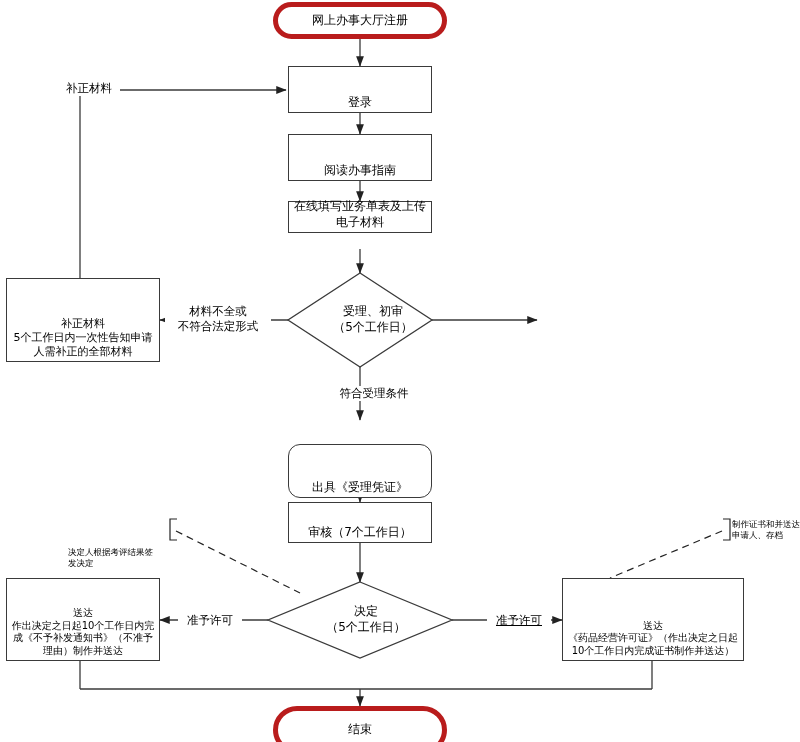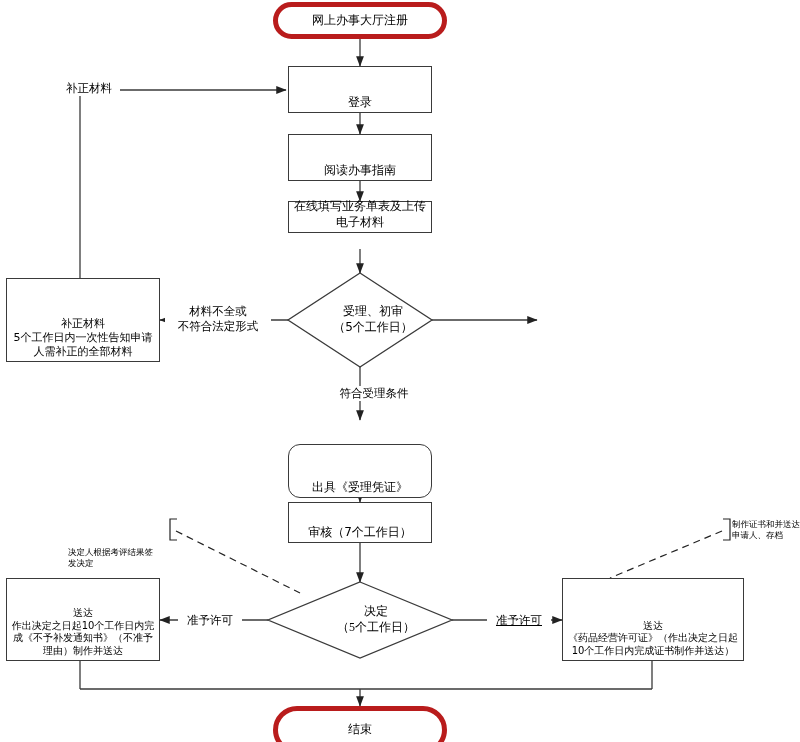--- a/index.html
+++ b/index.html
@@ -174,21 +174,21 @@
 
 
   <div class="node box" style="left:288px; top:444px; width:144px; height:54px;border-radius:12px;">
     <span class="inner">出具《受理凭证》</span>
   </div>
 
   <div class="node box" style="left:288px; top:502px; width:144px; height:41px;">
     <span class="inner">审核（7个工作日）</span>
   </div>
 
-  <div class="diamond-wrap" style="left:284px; top:582px; width:184px; height:76px;font-family:Liberation Serif, serif;">
+  <div class="diamond-wrap" style="left:274px; top:582px; width:184px; height:76px;">
     <span class="inner">决定
 （5个工作日）</span>
   </div>
 
   <div class="node box xs" style="left:6px; top:578px; width:154px; height:83px;">
     <span class="inner">送达
 作出决定之日起10个工作日内完成《不予补发通知书》（不准予理由）制作并送达</span>
   </div>
 
   <div class="node box xs" style="left:562px; top:578px; width:182px; height:83px;">

